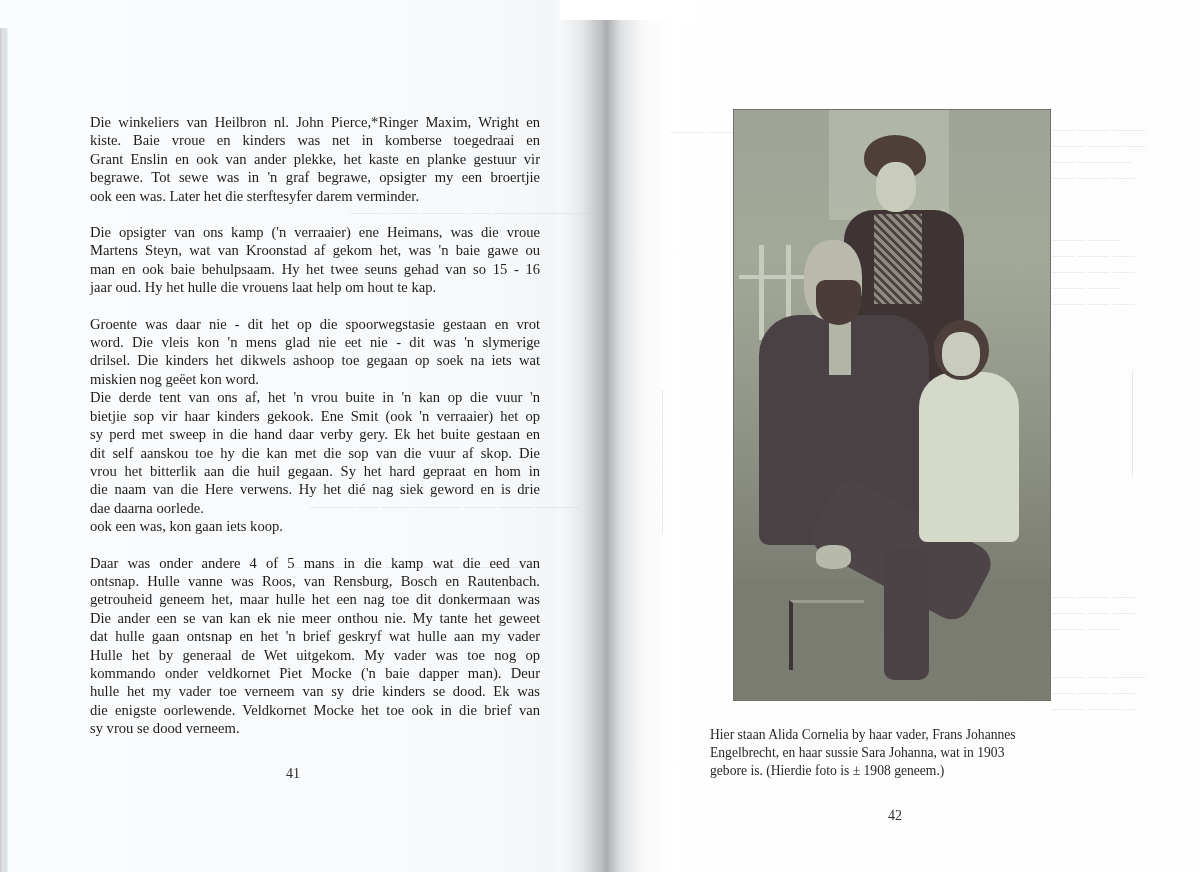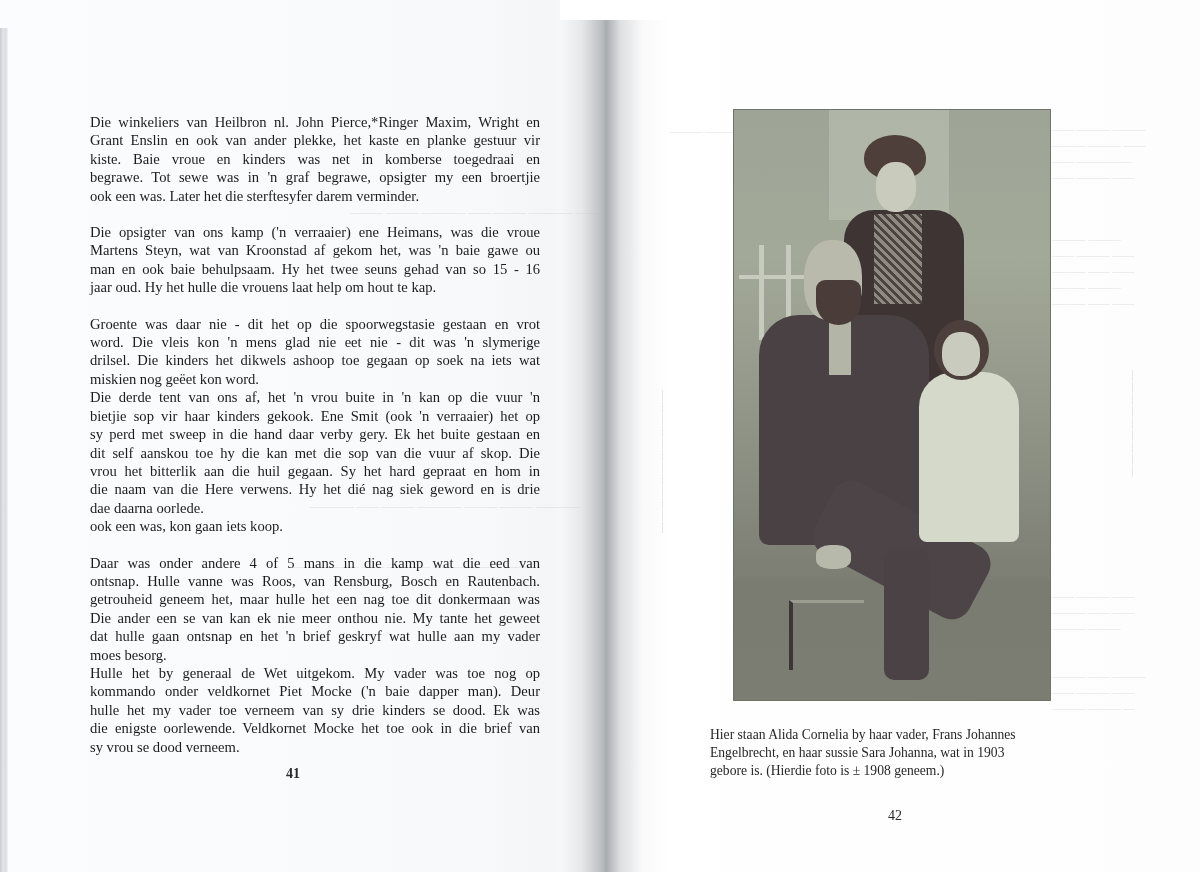--- a/index.html
+++ b/index.html
@@ -22,21 +22,21 @@
     .page-left { left: 10px; width: 555px; }
     .page-right { left: 640px; width: 560px; }
 
     .body-text { position: absolute; left: 80px; top: 113px; width: 450px; font-size: 14.6px; line-height: 18.4px; text-align: justify; color: #1c1c1c; }
     .para { margin-bottom: 18px; }
     .para.tight { margin-bottom: 0; }
     .line { display: block; text-align: justify; text-align-last: justify; white-space: nowrap; }
     .line.last { text-align-last: left; }
 
     .page-num { position: absolute; font-size: 14px; color: #2a2a2a; }
-    .num-left { left: 276px; top: 766px; font-weight: bold; }
+    .num-left { left: 276px; top: 766px; }
     .num-right { left: 248px; top: 808px; }
 
     
     .photo { position: absolute; left: 93px; top: 109px; width: 318px; height: 592px;
       background: linear-gradient(180deg, #9fa596 0%, #a3a999 25%, #8f9386 55%, #7c7d73 80%, #7f8175 100%);
       border: 1px solid #6f7468; overflow: hidden; }
     .photo .backdrop-light { position: absolute; left: 95px; top: 0; width: 120px; height: 110px; background: rgba(190,196,182,0.55); }
     .photo .fence-v1 { position: absolute; left: 25px; top: 135px; width: 5px; height: 95px; background: #c7cbbd; }
     .photo .fence-v2 { position: absolute; left: 52px; top: 135px; width: 5px; height: 75px; background: #c7cbbd; }
     .photo .fence-h { position: absolute; left: 5px; top: 165px; width: 65px; height: 4px; background: #c7cbbd; }
@@ -73,22 +73,22 @@
   <div class="left-edge"></div>
 
   <div class="page page-left">
     <div class="ghost" style="left:340px;top:206px;">——— ——— ———— —— ——— ———— ——</div>
     <div class="ghost" style="left:300px;top:500px;">———— —— ——— ———— ——— ——— ————</div>
     <div class="ghost" style="left:280px;top:560px;">——— ——— —— ———— ——— ——— ——</div>
 
     <div class="body-text">
       <div class="para">
         <span class="line">Die winkeliers van Heilbron nl. John Pierce,*Ringer Maxim, Wright en</span>
+        <span class="line">kiste.  Baie vroue en kinders was net in komberse toegedraai en</span>
         <span class="line">Grant Enslin en ook van ander plekke, het kaste en planke gestuur vir</span>
-        <span class="line">kiste.  Baie vroue en kinders was net in komberse toegedraai en</span>
         <span class="line">begrawe.  Tot sewe was in 'n graf begrawe, opsigter my een broertjie</span>
         <span class="line last">ook een was.  Later het die sterftesyfer darem verminder.</span>
       </div>
       <div class="para">
         <span class="line">Die opsigter van ons kamp ('n verraaier) ene Heimans, was die vroue</span>
         <span class="line">Martens Steyn, wat van Kroonstad af gekom het, was 'n baie gawe ou</span>
         <span class="line">man en ook baie behulpsaam.  Hy het twee seuns gehad van so 15 - 16</span>
         <span class="line last">jaar oud.  Hy het hulle die vrouens laat help om hout te kap.</span>
       </div>
       <div class="para tight">
@@ -108,21 +108,20 @@
       </div>
       <div class="para">
         <span class="line last">ook een was, kon gaan iets koop.</span>
       </div>
       <div class="para tight" style="margin-top:8px;">
         <span class="line">Daar was onder andere 4 of 5 mans in die kamp wat die eed van</span>
         <span class="line">ontsnap.  Hulle vanne was Roos, van Rensburg, Bosch en Rautenbach.</span>
         <span class="line">getrouheid geneem het, maar hulle het een nag toe dit donkermaan was</span>
         <span class="line">Die ander een se van kan ek nie meer onthou nie.  My tante het geweet</span>
         <span class="line">dat hulle gaan ontsnap en het 'n brief geskryf wat hulle aan my vader</span>
-        <span class="line last">moes besorg.</span>
       </div>
       <div class="para tight">
         <span class="line">Hulle het by generaal de Wet uitgekom.  My vader was toe nog op</span>
         <span class="line">kommando onder veldkornet Piet Mocke ('n baie dapper man).  Deur</span>
         <span class="line">hulle het my vader toe verneem van sy drie kinders se dood.  Ek was</span>
         <span class="line">die enigste oorlewende.  Veldkornet Mocke het toe ook in die brief van</span>
         <span class="line last">sy vrou se dood verneem.</span>
       </div>
     </div>
 

